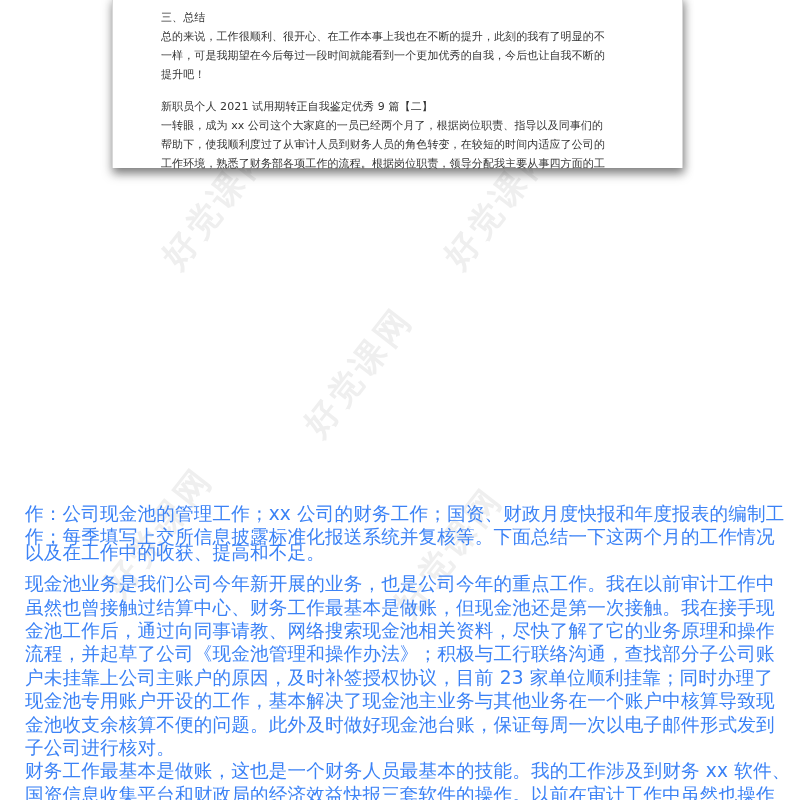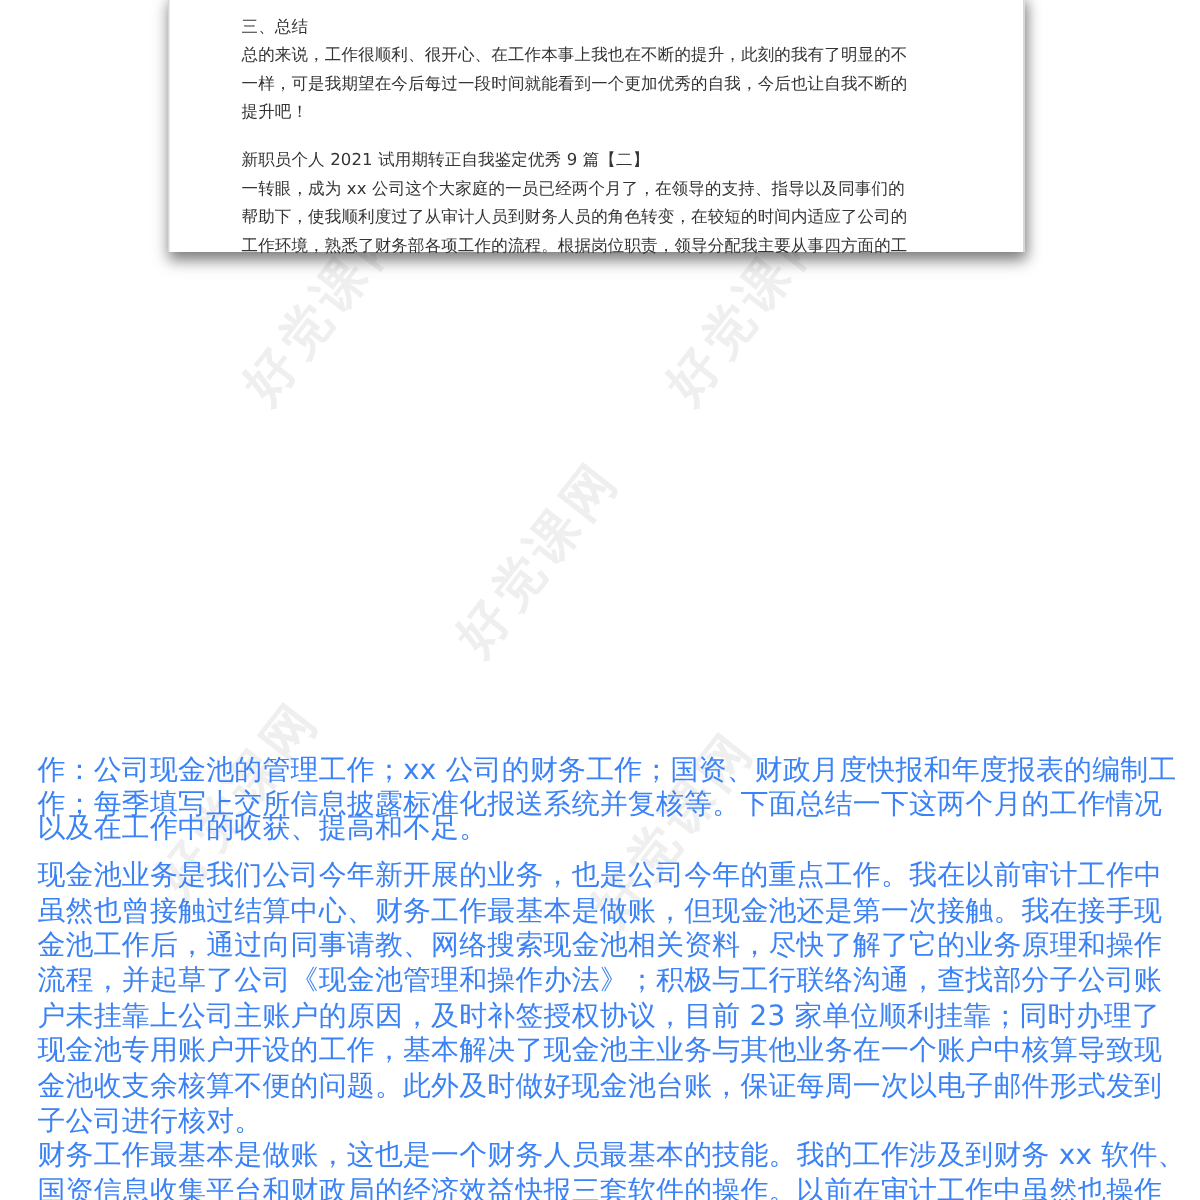--- a/index.html
+++ b/index.html
@@ -75,21 +75,21 @@
 <div class="watermark" style="left:330px; top:400px;">好党课网</div>
 <div class="watermark" style="left:130px; top:560px;">好党课网</div>
 <div class="watermark" style="left:420px; top:580px;">好党课网</div>
 
 <div class="page-card layer">
   <div class="line" style="top:12px;">三、总结</div>
   <div class="line" style="top:31px;text-align:right;">总的来说，工作很顺利、很开心、在工作本事上我也在不断的提升，此刻的我有了明显的不</div>
   <div class="line" style="top:50px;">一样，可是我期望在今后每过一段时间就能看到一个更加优秀的自我，今后也让自我不断的</div>
   <div class="line" style="top:69px;">提升吧！</div>
   <div class="line" style="top:101px;">新职员个人 2021 试用期转正自我鉴定优秀 9 篇【二】</div>
-  <div class="line" style="top:120px;">一转眼，成为 xx 公司这个大家庭的一员已经两个月了，在领导的支持、指导以及同事们的</div>
+  <div class="line" style="top:120px;">一转眼，成为 xx 公司这个大家庭的一员已经两个月了，根据岗位职责、指导以及同事们的</div>
   <div class="line" style="top:139px;">帮助下，使我顺利度过了从审计人员到财务人员的角色转变，在较短的时间内适应了公司的</div>
   <div class="line" style="top:158px;">工作环境，熟悉了财务部各项工作的流程。根据岗位职责，领导分配我主要从事四方面的工</div>
 </div>
 
 <div class="body-text layer" style="top:330px;">
   <div class="line" style="top:0px;">作：公司现金池的管理工作；xx 公司的财务工作；国资、财政月度快报和年度报表的编制工</div>
   <div class="line" style="top:23.4px;">作；每季填写上交所信息披露标准化报送系统并复核等。下面总结一下这两个月的工作情况</div>
   <div class="line" style="top:39px;">以及在工作中的收获、提高和不足。</div>
   <div class="line" style="top:70.2px;">现金池业务是我们公司今年新开展的业务，也是公司今年的重点工作。我在以前审计工作中</div>
   <div class="line" style="top:93.6px;">虽然也曾接触过结算中心、财务工作最基本是做账，但现金池还是第一次接触。我在接手现</div>

